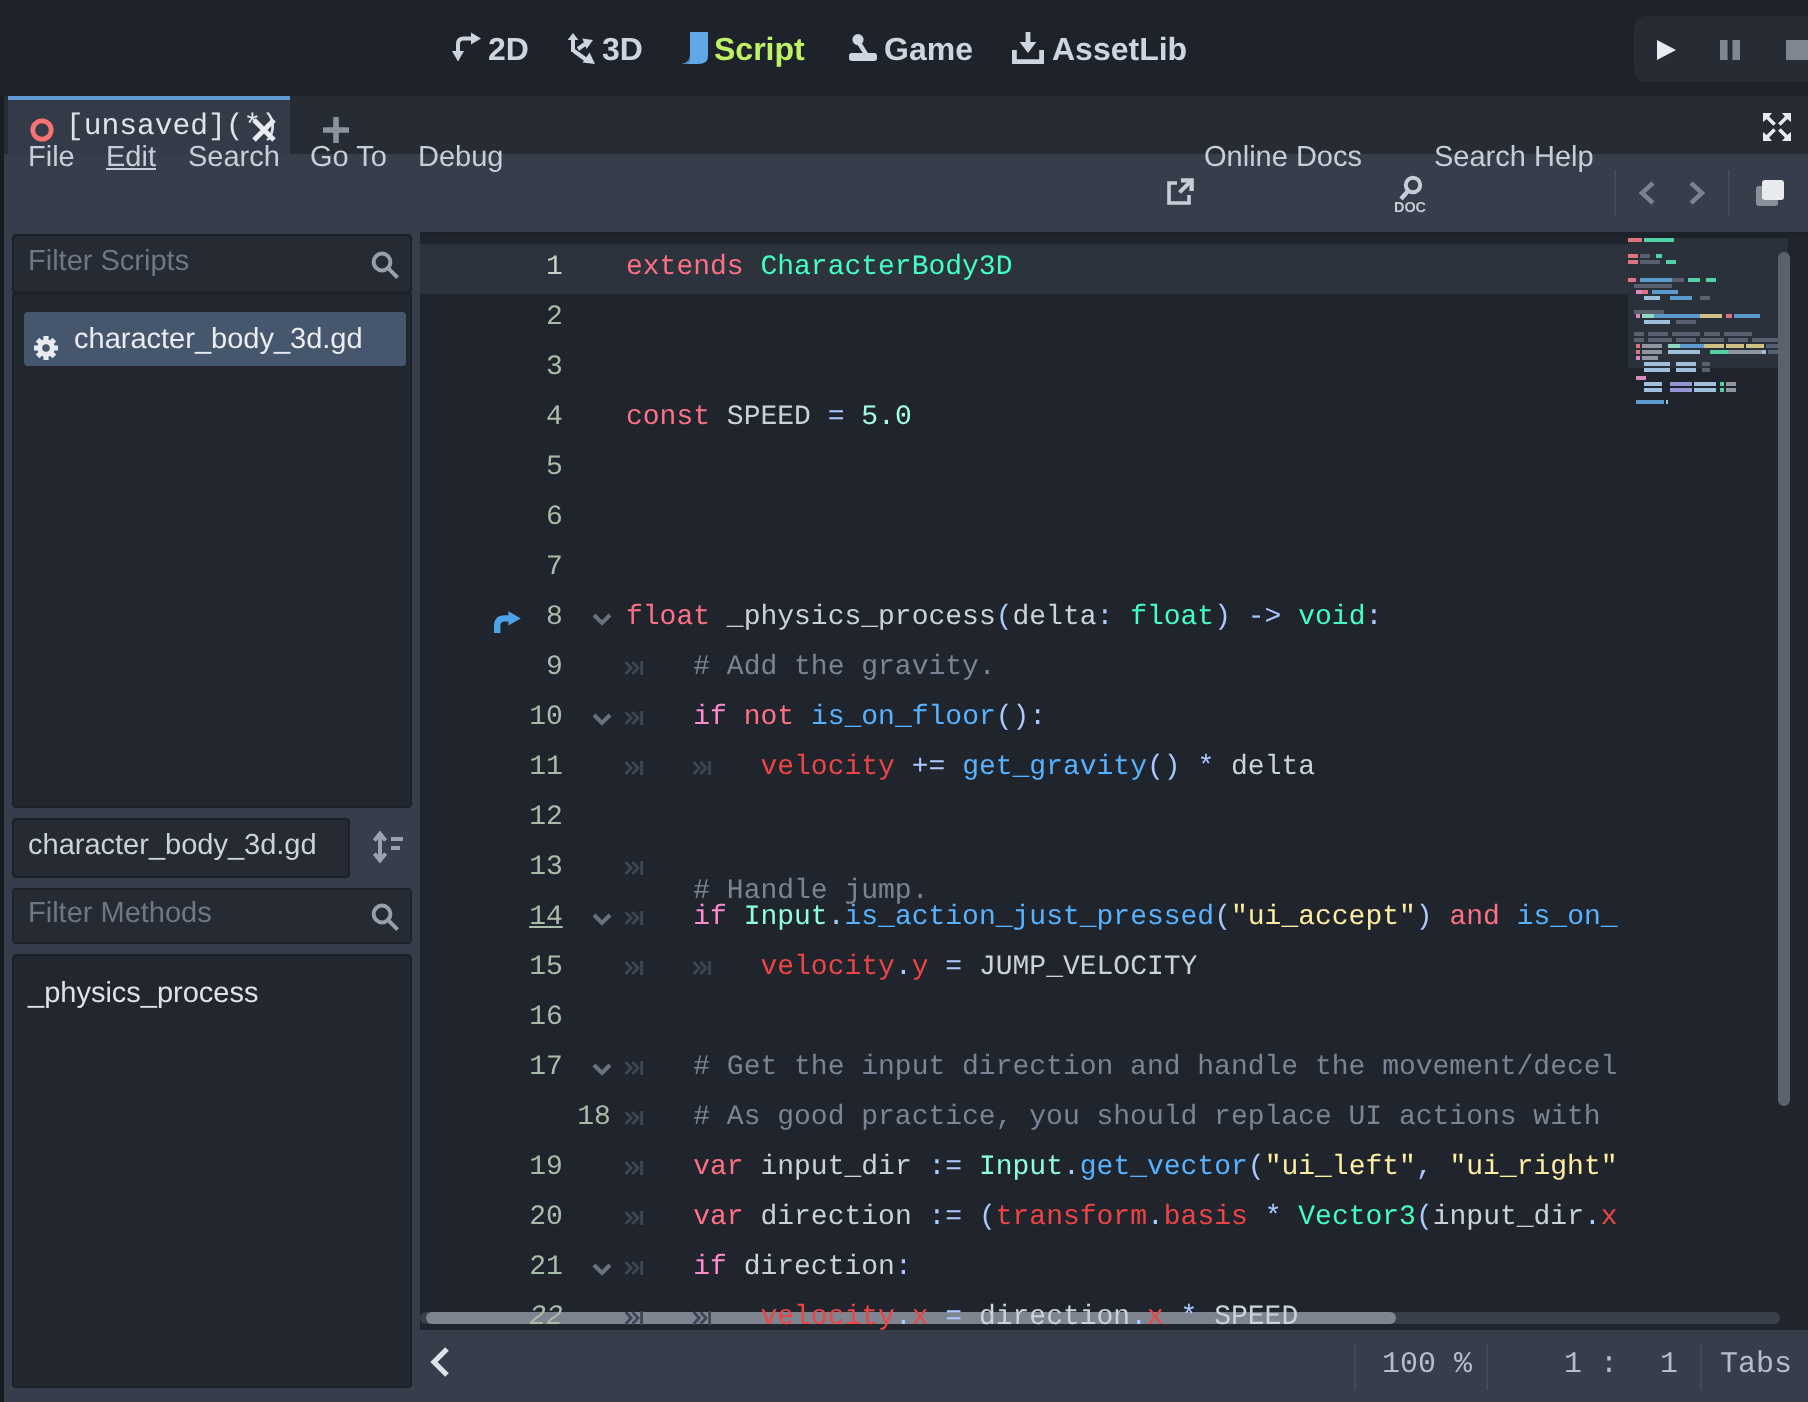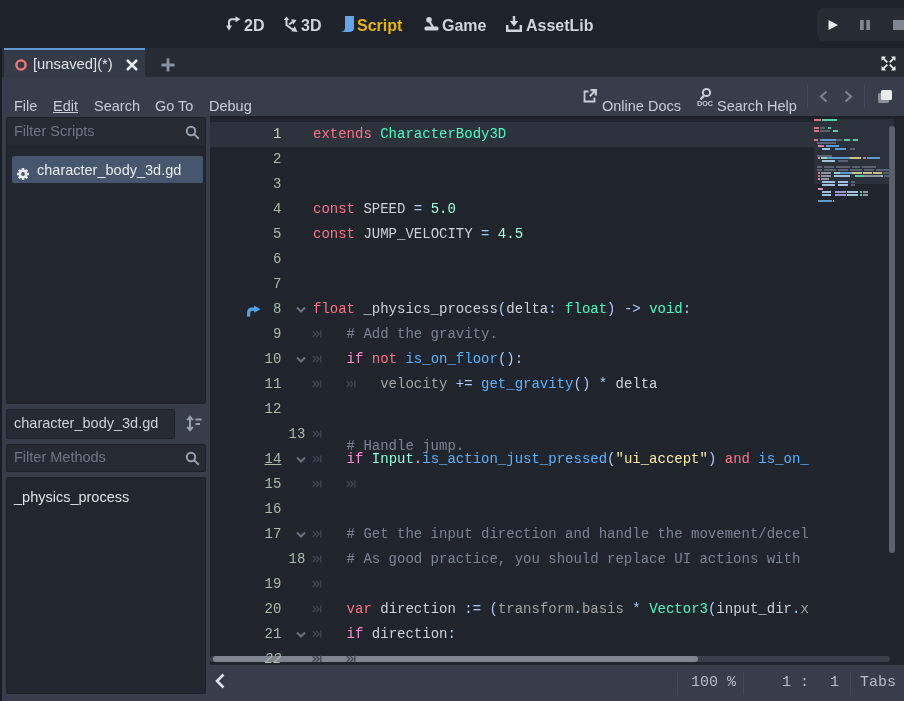--- a/index.html
+++ b/index.html
@@ -2,29 +2,29 @@
 <html><head>
 <meta charset="utf-8">
 <style>
   html,body{margin:0;padding:0;}
   body{width:904px;height:701px;position:relative;overflow:hidden;-webkit-font-smoothing:antialiased;
        background:#373d4a;font-family:"Liberation Sans",sans-serif;}
   .abs{position:absolute;}
   div{will-change:transform;}
   .k{color:#ff7085}.cf{color:#ff8ccc}.t{color:#42ffc2}.e{color:#8fffdb}
   .n{color:#a1ffe0}.s{color:#ffeda1}.c{color:#7b8494}.f{color:#57b3ff}
-  .m{color:#a3a3a3}.o{color:#abc9ff}
+  .m{color:#ef4444}.o{color:#abc9ff}
   .codeline{position:absolute;left:103.4px;white-space:pre;
             font-family:"Liberation Mono",monospace;font-size:14px;
             line-height:25px;height:25px;color:#ccd2da;}
   .lnum{position:absolute;left:0;width:71.4px;text-align:right;
         font-family:"Liberation Mono",monospace;font-size:14px;
         line-height:25px;height:25px;color:#a9bca9;}
   .navtxt{position:absolute;top:16.5px;font-size:16px;font-weight:bold;color:#cfd5de;}
-  .menutxt{position:absolute;top:98px;font-size:14.5px;color:#c8ced8;}
+  .menutxt{position:absolute;top:71px;font-size:14.5px;color:#c8ced8;}
   .sep{position:absolute;width:1px;background:#434a58;}
   .mono{font-family:"Liberation Mono",monospace;}
 </style>
 </head>
 <body>
 
 <div class="abs" style="left:0;top:0;width:904px;height:48px;background:#1d222b;"></div>
 <div class="abs" style="left:817px;top:8px;width:95px;height:33px;background:#262b34;border-radius:6px;"></div>
 <svg class="abs" style="left:828px;top:19.5px" width="10" height="10" viewBox="0 0 10 10">
     <path d="M0.5,0 L10,5 L0.5,10 Z" fill="#e9ebee"></path>
@@ -46,40 +46,40 @@
   <path d="M4,9.5 L11,14.5" stroke="#cfd5de" stroke-width="2"></path>
     <path d="M11.8,10.2 L14.5,16 L8.3,15.2 Z" fill="#cfd5de"></path>
   <path d="M6,8.5 L9.5,6" stroke="#cfd5de" stroke-width="2"></path>
     <path d="M8.2,3.2 L13.5,4 L10.3,8.5 Z" fill="#cfd5de"></path>
 </svg>
 <div class="navtxt" style="left:301px;">3D</div>
 <svg class="abs" style="left:341px;top:16px" width="13" height="16" viewBox="0 0 13 16">
   <path d="M4,0 L13,0 L13,12 Q13,16 8,16 L0,16 Q4,15 4,12 Z" fill="#60a7e3"></path>
     <path d="M0,16 Q4,15 4,12 L4,13.5 Q4,16 1.5,16 Z" fill="#4787bd"></path>
 </svg>
-<div class="navtxt" style="left:357px;color:#eab308;">Script</div>
+<div class="navtxt" style="left:357px;color:#bef264;">Script</div>
 <svg class="abs" style="left:424px;top:16px" width="15" height="16" viewBox="0 0 15 16">
   <circle cx="5" cy="3.8" r="2.8" fill="#cfd5de"></circle>
   <path d="M5.5,5.5 L9,11" stroke="#cfd5de" stroke-width="2.2"></path>
   <rect x="0.5" y="10.5" width="14" height="4" rx="1.5" fill="#cfd5de"></rect>
 </svg>
 <div class="navtxt" style="left:442px;">Game</div>
 <svg class="abs" style="left:506px;top:16px" width="16" height="16" viewBox="0 0 16 16">
   <path d="M8,0 L8,7.5" stroke="#cfd5de" stroke-width="2.4"></path>
   <path d="M3.8,5 L8,10.5 L12.2,5 Z" fill="#cfd5de"></path>
   <path d="M1.2,9 L1.2,14.8 L14.8,14.8 L14.8,9" fill="none" stroke="#cfd5de" stroke-width="2.4"></path>
 </svg>
 <div class="navtxt" style="left:526px;">AssetLib</div>
 
 <div class="abs" style="left:0;top:48px;width:904px;height:29px;background:#262b34;"></div>
 <div class="abs" style="left:4px;top:48px;width:141px;height:29px;background:#343b48;border-top:2px solid #5e9ad6;box-sizing:border-box;"></div>
 <svg class="abs" style="left:14.5px;top:58.5px" width="12" height="12" viewBox="0 0 12 12">
     <circle cx="6" cy="6" r="4.6" fill="none" stroke="#fb7273" stroke-width="2.4"></circle>
   </svg>
-<div class="abs" style="left:33px;top:56px;font-size:14.8px;color:#dfe3e9;">[unsaved](*)</div>
+<div class="abs" style="left:33px;top:56px;font-size:14.8px;color:#dfe3e9;font-family:Liberation Mono, monospace;">[unsaved](*)</div>
 <svg class="abs" style="left:125px;top:57.5px" width="14" height="14" viewBox="0 0 14 14">
     <path d="M2,2 L12,12 M12,2 L2,12" stroke="#e8ebf0" stroke-width="2.5"></path>
   </svg>
 <svg class="abs" style="left:160px;top:56.5px" width="16" height="16" viewBox="0 0 16 16">
     <path d="M8,1.5 L8,14.5 M1.5,8 L14.5,8" stroke="#8a93a0" stroke-width="2.8"></path>
   </svg>
 <svg class="abs" style="left:880.5px;top:56px" width="15" height="15" viewBox="0 0 15 15" fill="#e8ecf0">
   <path d="M6.3,6.3 L2.8,2.8 M8.7,6.3 L12.2,2.8 M6.3,8.7 L2.8,12.2 M8.7,8.7 L12.2,12.2" stroke="#e8ecf0" stroke-width="1.8"></path>
   <path d="M0.5,5 L0.5,0.5 L5,0.5 L3,3 Z"></path>
     <path d="M10,0.5 L14.5,0.5 L14.5,5 L12,3 Z"></path>
@@ -160,48 +160,50 @@
 <div class="abs" style="left:0;top:536.5px;width:680px;height:6px;background:#3a4049;border-radius:3px;"></div>
     <div class="abs" style="left:3px;top:536.5px;width:485px;height:6px;background:#7e8490;border-radius:3px;"></div>
 <div class="abs" style="left:0;top:0;width:599px;height:550px;overflow:hidden;">
 <div class="lnum" style="top:2.5px;color:#c2d4c2;">1</div>
 <div class="codeline" style="top:2.5px;"><span class="k">extends</span> <span class="t">CharacterBody3D</span></div>
 <div class="lnum" style="top:27.5px;">2</div>
 <div class="lnum" style="top:52.5px;">3</div>
 <div class="lnum" style="top:77.5px;">4</div>
 <div class="codeline" style="top:77.5px;"><span class="k">const</span> SPEED <span class="o">=</span> <span class="n">5.0</span></div>
 <div class="lnum" style="top:102.5px;">5</div>
-<div class="codeline" style="top:102.5px;"><span class="k">const</span> JUMP_VELOCITY <span class="o">=</span> <span class="n">4.5</span></div>
 <div class="lnum" style="top:127.5px;">6</div>
 <div class="lnum" style="top:152.5px;">7</div>
 <div class="lnum" style="top:177.5px;">8</div>
 <div class="codeline" style="top:177.5px;"><span class="k">float</span> _physics_process<span class="o">(</span>delta<span class="o">:</span> <span class="t">float</span><span class="o">)</span> <span class="o">-&gt;</span> <span class="t">void</span><span class="o">:</span></div>
 <div class="lnum" style="top:202.5px;">9</div>
 <div class="codeline" style="top:202.5px;">    <span class="c"># Add the gravity.</span></div>
 <div class="lnum" style="top:227.5px;">10</div>
 <div class="codeline" style="top:227.5px;">    <span class="cf">if</span> <span class="k">not</span> <span class="f">is_on_floor</span><span class="o">():</span></div>
 <div class="lnum" style="top:252.5px;">11</div>
 <div class="codeline" style="top:252.5px;">        <span class="m">velocity</span> <span class="o">+=</span> <span class="f">get_gravity</span><span class="o">()</span> <span class="o">*</span> delta</div>
 <div class="lnum" style="top:277.5px;">12</div>
-<div class="lnum" style="top:302.5px;margin-left:24px;">13</div>
+<div class="lnum" style="top:302.5px;">13</div>
 <div class="codeline" style="top:302.5px;margin-top:12px;">    <span class="c"># Handle jump.</span></div>
 <div class="lnum" style="top:327.5px;text-decoration:underline;">14</div>
 <div class="codeline" style="top:327.5px;">    <span class="cf">if</span> <span class="e">Input</span><span class="o">.</span><span class="f">is_action_just_pressed</span><span class="o">(</span><span class="s">"ui_accept"</span><span class="o">)</span> <span class="k">and</span> <span class="f">is_on_floor</span></div>
 <div class="lnum" style="top:352.5px;">15</div>
+<div class="codeline" style="top:352.5px;">        <span class="m">velocity</span><span class="o">.</span><span class="m">y</span> <span class="o">=</span> JUMP_VELOCITY</div>
 <div class="lnum" style="top:377.5px;">16</div>
 <div class="lnum" style="top:402.5px;">17</div>
 <div class="codeline" style="top:402.5px;">    <span class="c"># Get the input direction and handle the movement/deceleration.</span></div>
 <div class="lnum" style="top:427.5px;padding-left:24px;">18</div>
 <div class="codeline" style="top:427.5px;">    <span class="c"># As good practice, you should replace UI actions with custom gameplay actions.</span></div>
 <div class="lnum" style="top:452.5px;">19</div>
+<div class="codeline" style="top:452.5px;">    <span class="k">var</span> input_dir <span class="o">:=</span> <span class="e">Input</span><span class="o">.</span><span class="f">get_vector</span><span class="o">(</span><span class="s">"ui_left"</span><span class="o">,</span> <span class="s">"ui_right"</span> </div>
 <div class="lnum" style="top:477.5px;">20</div>
 <div class="codeline" style="top:477.5px;">    <span class="k">var</span> direction <span class="o">:=</span> <span class="o">(</span><span class="m">transform</span><span class="o">.</span><span class="m">basis</span> <span class="o">*</span> <span class="t">Vector3</span><span class="o">(</span>input_dir<span class="o">.</span><span class="m">x</span> </div>
 <div class="lnum" style="top:502.5px;">21</div>
 <div class="codeline" style="top:502.5px;">    <span class="cf">if</span> direction<span class="o">:</span></div>
 <div class="lnum" style="top:527.5px;font-style:italic;">22</div>
+<div class="codeline" style="top:527.5px;">        <span class="m">velocity</span><span class="o">.</span><span class="m">x</span> <span class="o">=</span> direction<span class="o">.</span><span class="m">x</span> <span class="o">*</span> SPEED</div>
 </div>
 <svg class="abs" style="left:85px;top:185.5px" width="12" height="9" viewBox="0 0 12 9">
       <path d="M2,2.5 L6,6.5 L10,2.5" stroke="#6a7180" stroke-width="2" fill="none"></path>
     </svg>
 <svg class="abs" style="left:85px;top:235.5px" width="12" height="9" viewBox="0 0 12 9">
       <path d="M2,2.5 L6,6.5 L10,2.5" stroke="#6a7180" stroke-width="2" fill="none"></path>
     </svg>
 <svg class="abs" style="left:85px;top:335.5px" width="12" height="9" viewBox="0 0 12 9">
       <path d="M2,2.5 L6,6.5 L10,2.5" stroke="#6a7180" stroke-width="2" fill="none"></path>
     </svg>

